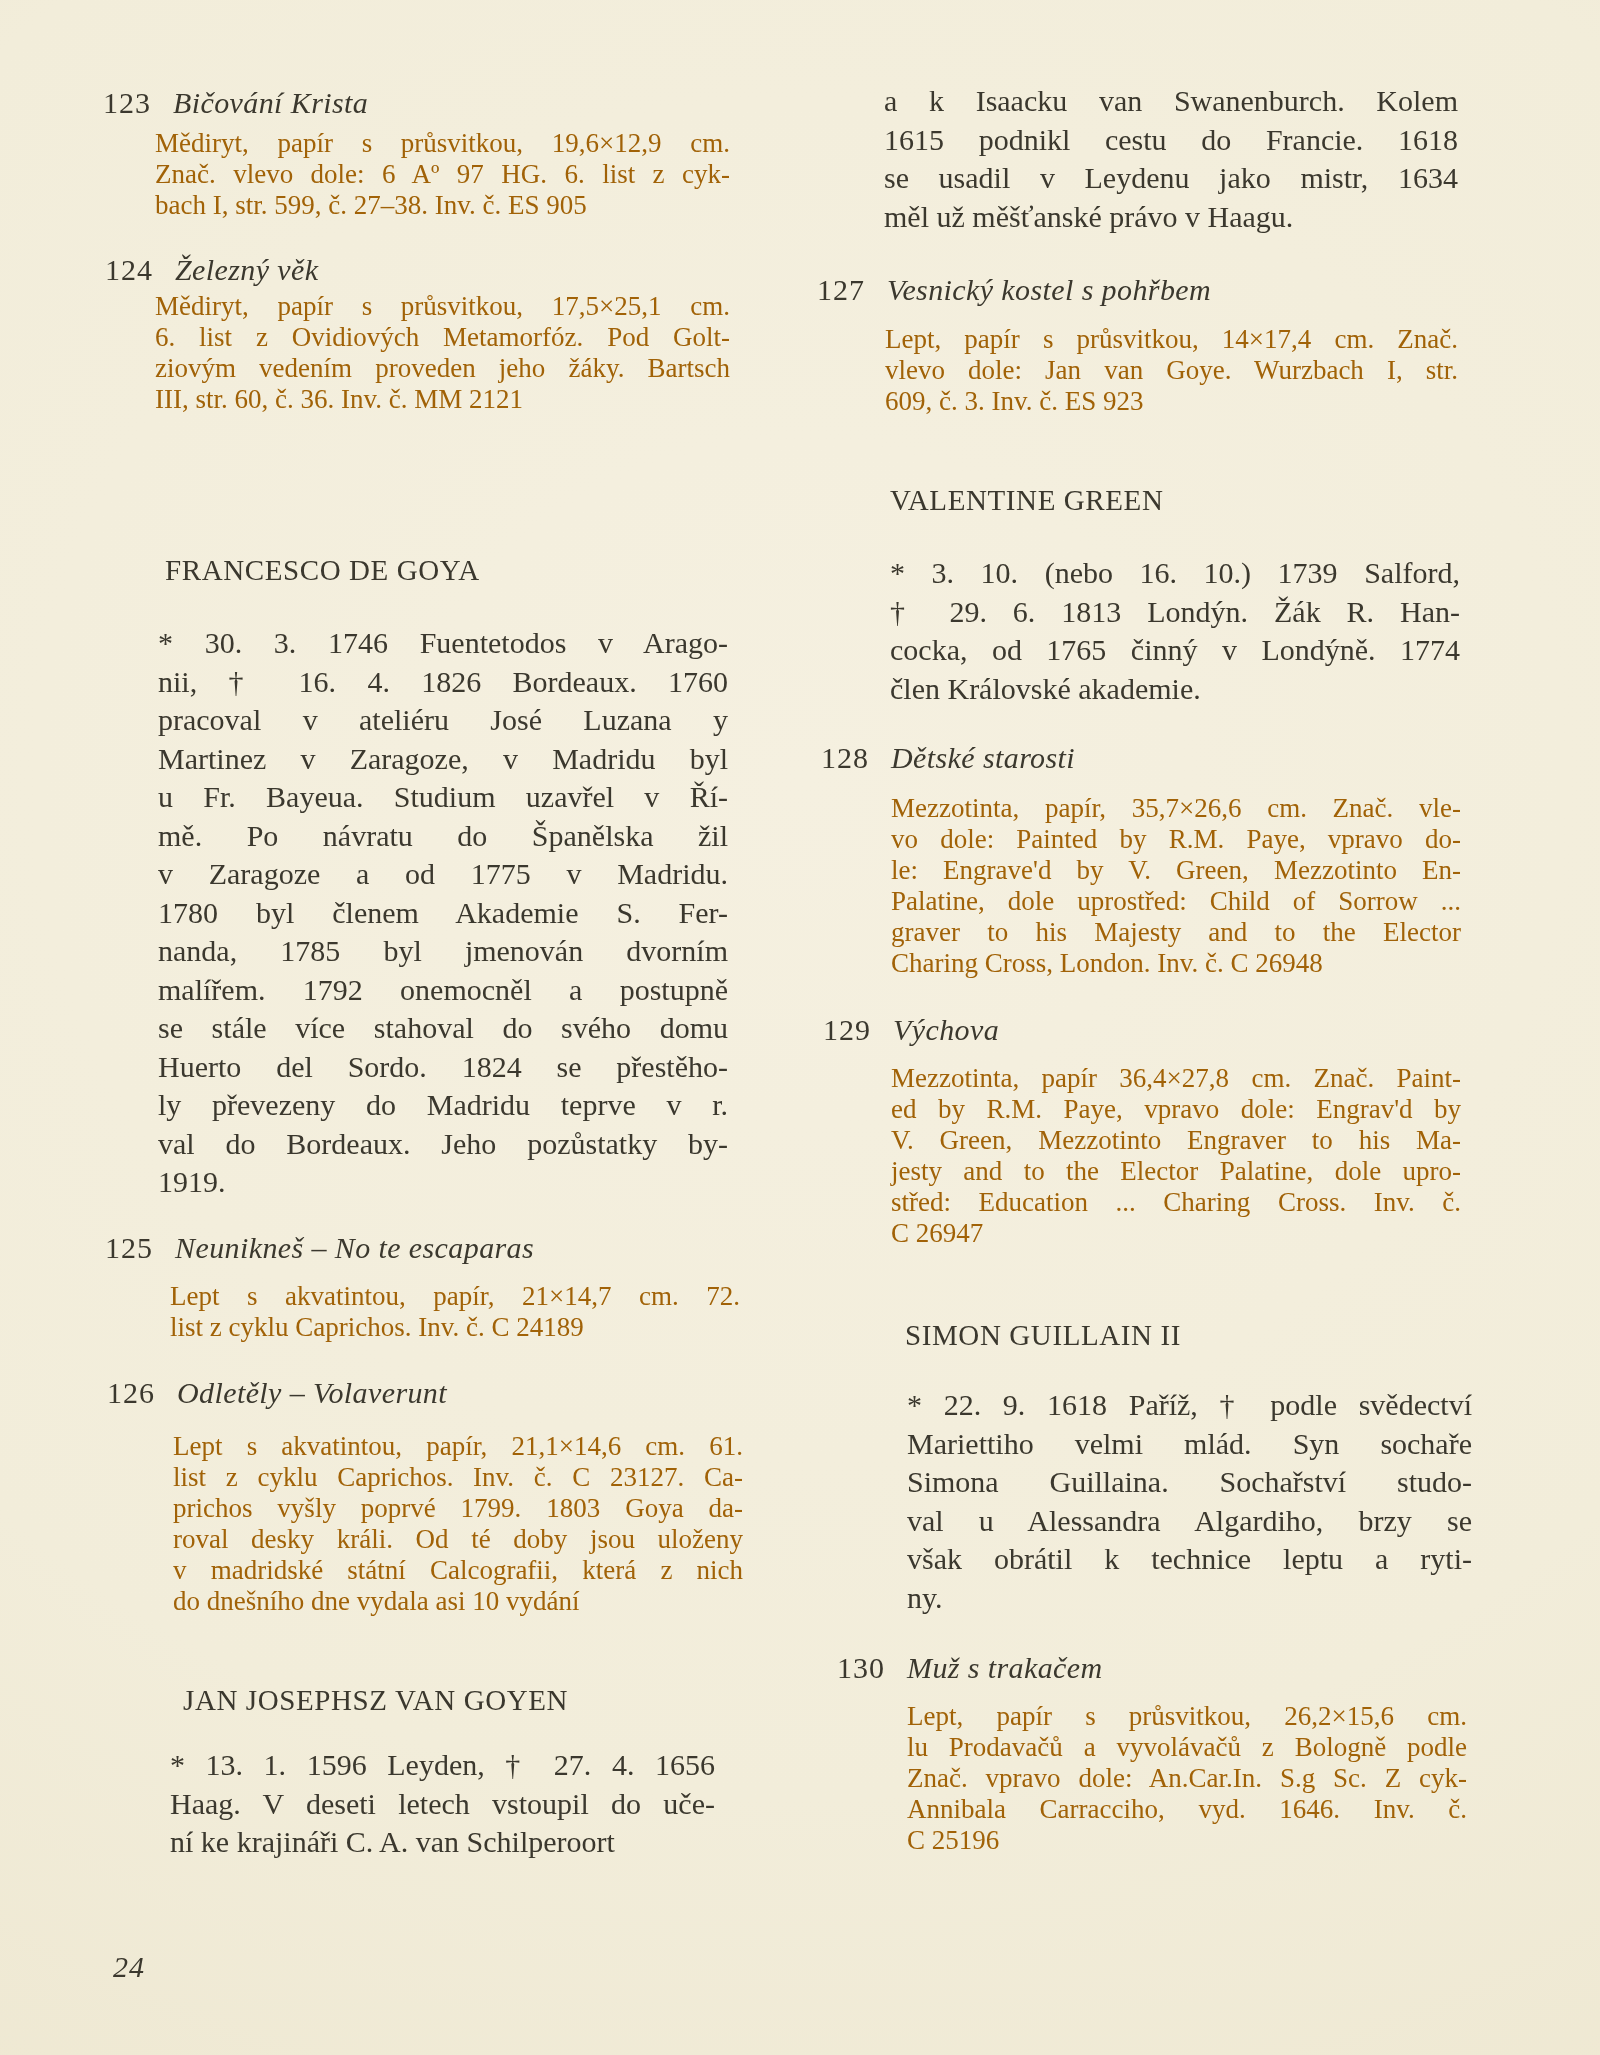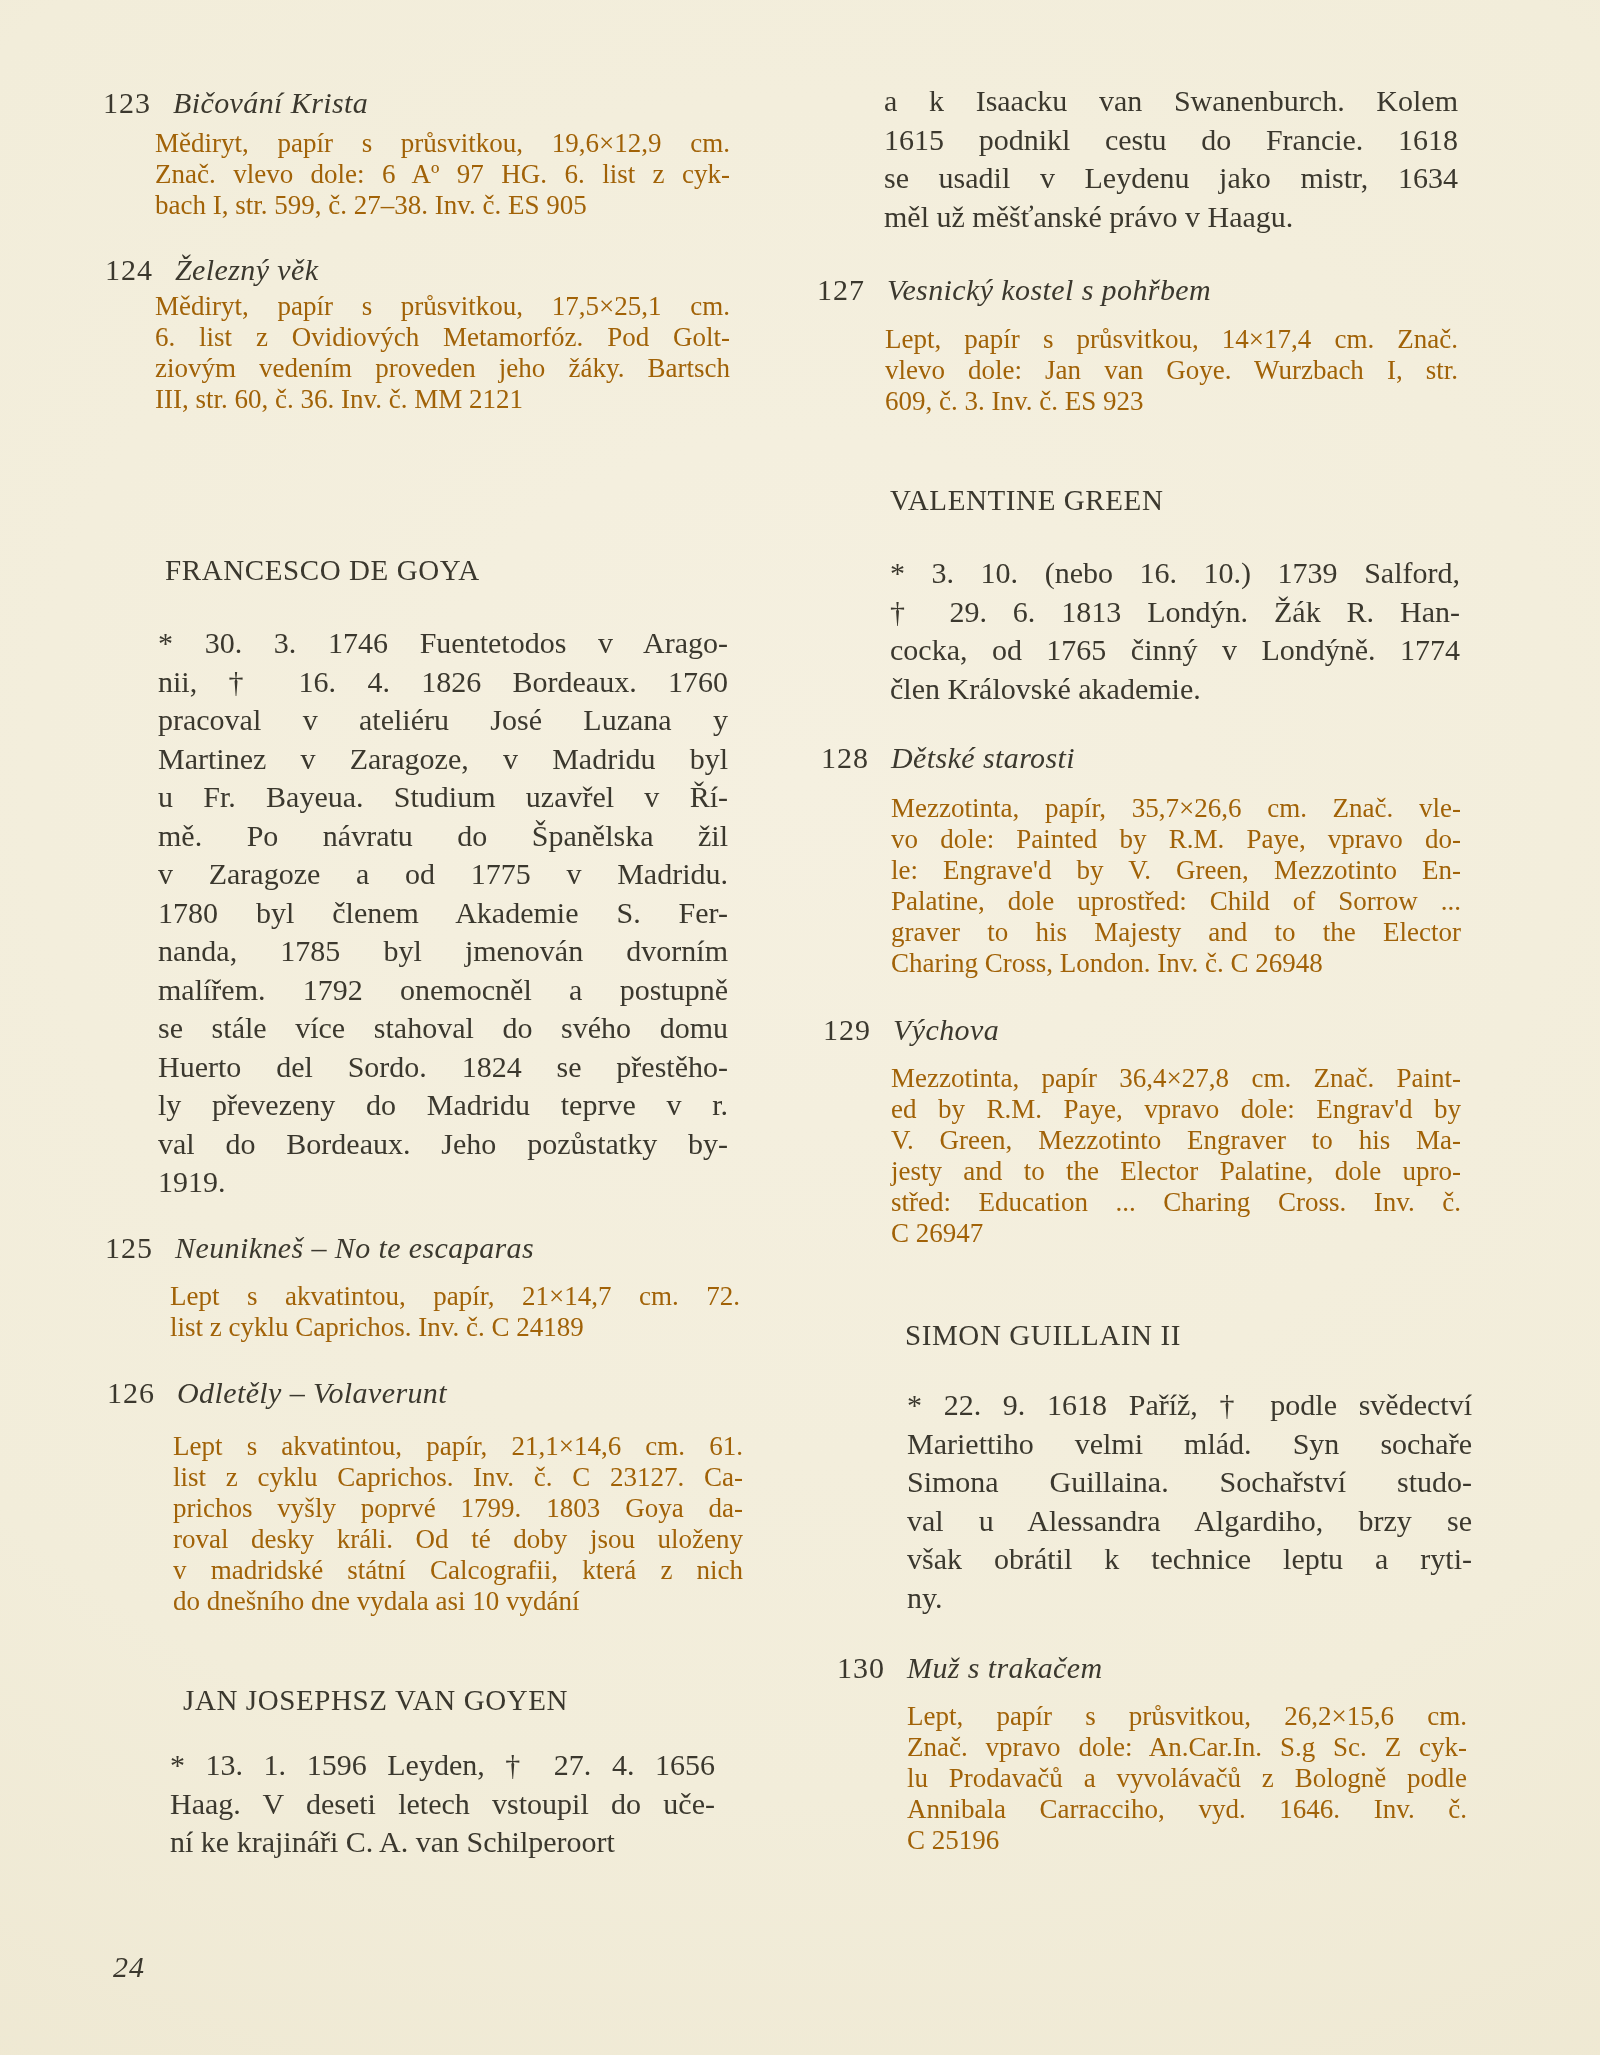--- a/index.html
+++ b/index.html
@@ -197,18 +197,18 @@
       <div class="tline">val u Alessandra Algardiho, brzy se</div>
       <div class="tline">však obrátil k technice leptu a ryti-</div>
       <div class="tline">ny.</div>
     </div>
 
   <div class="entry-title" style="left:907px; top:1653px">
     <span class="num">130</span><span class="title">Muž s trakačem</span>
   </div>
   <div class="details" style="left:907px; top:1701px; width:560px">
       <div class="tline">Lept, papír s průsvitkou, 26,2×15,6 cm.</div>
+      <div class="tline">lu Prodavačů a vyvolávačů z Bologně podle</div>
       <div class="tline">Znač. vpravo dole: An.Car.In. S.g Sc. Z cyk-</div>
-      <div class="tline">lu Prodavačů a vyvolávačů z Bologně podle</div>
       <div class="tline">Annibala Carracciho, vyd. 1646. Inv. č.</div>
       <div class="tline">C 25196</div>
     </div>
 </div>
 
 </body></html>

